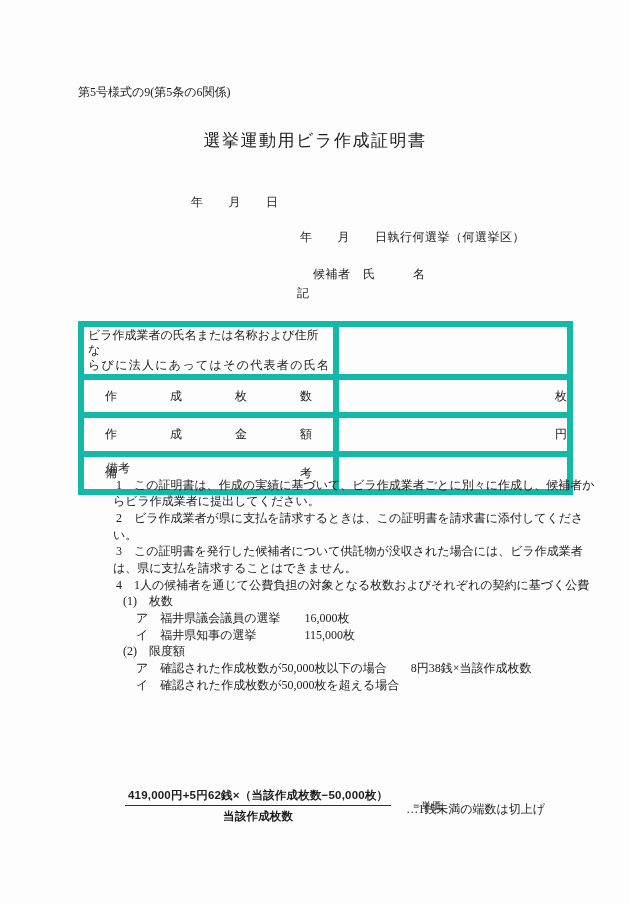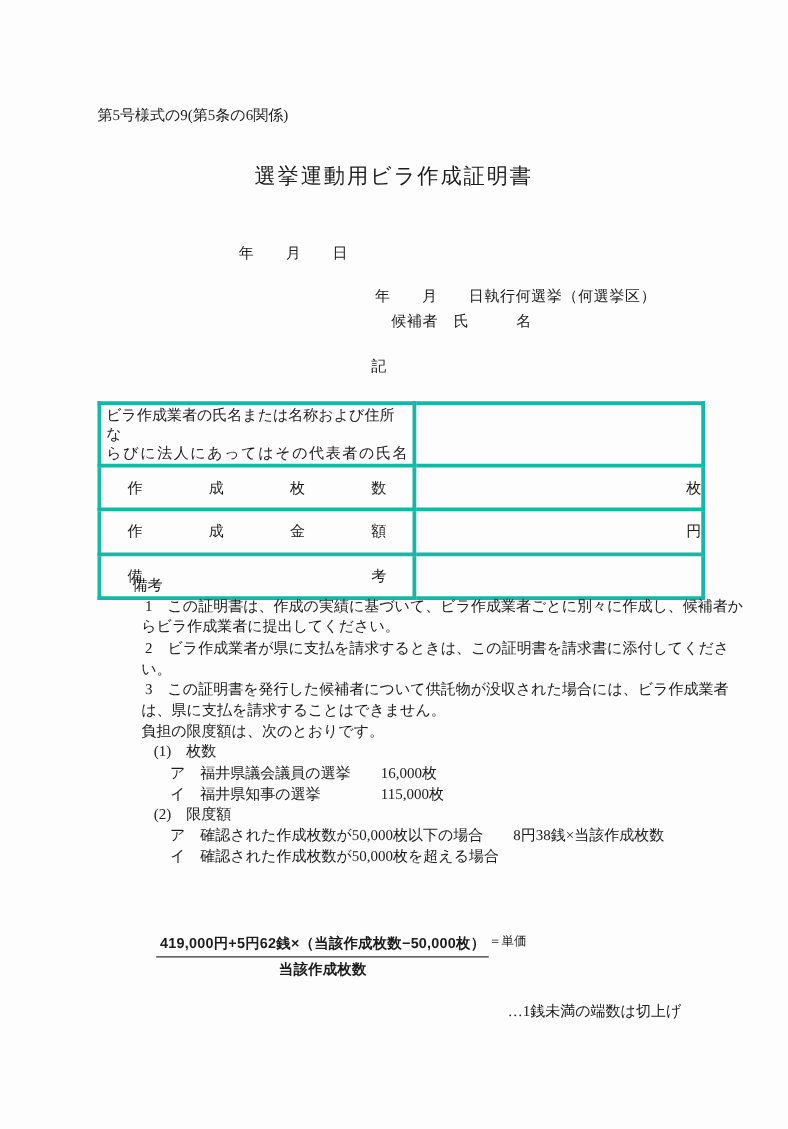--- a/index.html
+++ b/index.html
@@ -16,30 +16,30 @@
     line-height: 1.25;
   }
   .abs { position: absolute; white-space: nowrap; }
 
   .form-number { left: 78px; top: 85px; }
   .doc-title { left: 0; top: 130px; width: 630px; text-align: center;
                font-size: 17px; letter-spacing: 1.5px; white-space: nowrap; }
   .intro { left: 85px; top: 159px; letter-spacing: 0.2px; }
   .date-line { left: 147px; top: 195px; letter-spacing: 0.5px; margin-left: 44px; }
   .election-line { left: 300px; top: 230px; letter-spacing: 0.5px; }
-  .candidate-line { left: 313px; top: 250px; letter-spacing: 0.5px; }
+  .candidate-line { left: 313px; top: 267px; letter-spacing: 0.5px; }
   .ki-mark { left: 297px; top: 286px; }
 
   table.cert {
     position: absolute; left: 78px; top: 321px;
     width: 477px; border-collapse: collapse; table-layout: fixed;
     font-size: 12px; color: #1c1c1c;
   }
   table.cert td {
-    border: 3px solid #14b8a6;
+    border: 6px solid #14b8a6;
     vertical-align: middle;
     padding: 0;
     overflow: hidden;
   }
   td.c1 { width: 249px; }
   td.c2 { width: 228px; }
   tr.r1 td { height: 33px; }
   tr.r2 td { height: 32px; }
   tr.r3 td { height: 33px; }
   tr.r4 td { height: 32px; }
@@ -50,22 +50,22 @@
 
   .notes { position: absolute; left: 78px; top: 460px; width: 500px;
            line-height: 16.65px; font-size: 12px; }
   .notes div { white-space: nowrap; margin-left: 28px; }
   .n-head { padding-left: 0; }
   .n-item { padding-left: 7px; text-indent: 3px; }
   .n-cont { padding-left: 7px; }
   .n-sub1 { padding-left: 17px; }
   .n-sub2 { padding-left: 30px; }
 
-  .formula { position: absolute; left: 125px; top: 748px;
-             display: flex; gap: 0; }
+  .formula { position: absolute; left: 125px; top: 788px;
+             display: flex; align-items: center; gap: 20px; }
   .frac { text-align: center;
           font-family: "Liberation Sans", "DejaVu Sans", sans-serif;
           font-weight: bold; font-size: 11.5px; letter-spacing: 0.2px; }
   .frac .num { border-bottom: 1.5px solid #333; padding: 0 3px 3px; white-space: nowrap; }
   .frac .den { padding-top: 3px; white-space: nowrap; }
   .equals { font-size: 10px; white-space: nowrap; }
 
   .rounding-note { position: absolute; left: 0; top: 802px; width: 545px;
                    text-align: right; white-space: nowrap; }
 </style>
@@ -133,21 +133,21 @@
     </table>
 
   <div class="notes">
     <div class="n-head">備考</div>
     <div class="n-item">1　この証明書は、作成の実績に基づいて、ビラ作成業者ごとに別々に作成し、候補者か</div>
     <div class="n-cont">らビラ作成業者に提出してください。</div>
     <div class="n-item">2　ビラ作成業者が県に支払を請求するときは、この証明書を請求書に添付してくださ</div>
     <div class="n-cont">い。</div>
     <div class="n-item">3　この証明書を発行した候補者について供託物が没収された場合には、ビラ作成業者</div>
     <div class="n-cont">は、県に支払を請求することはできません。</div>
-    <div class="n-cont">負担の限度額は、次のとおりです。</div>
+    <div class="n-item">4　1人の候補者を通じて公費負担の対象となる枚数およびそれぞれの契約に基づく公費</div>
     <div class="n-sub1">(1)　枚数</div>
     <div class="n-sub2">ア　福井県議会議員の選挙　　16,000枚</div>
     <div class="n-sub2">イ　福井県知事の選挙　　　　115,000枚</div>
     <div class="n-sub1">(2)　限度額</div>
     <div class="n-sub2">ア　確認された作成枚数が50,000枚以下の場合　　8円38銭×当該作成枚数</div>
     <div class="n-sub2">イ　確認された作成枚数が50,000枚を超える場合</div>
   </div>
 
   <div class="formula">
     <div class="frac">

